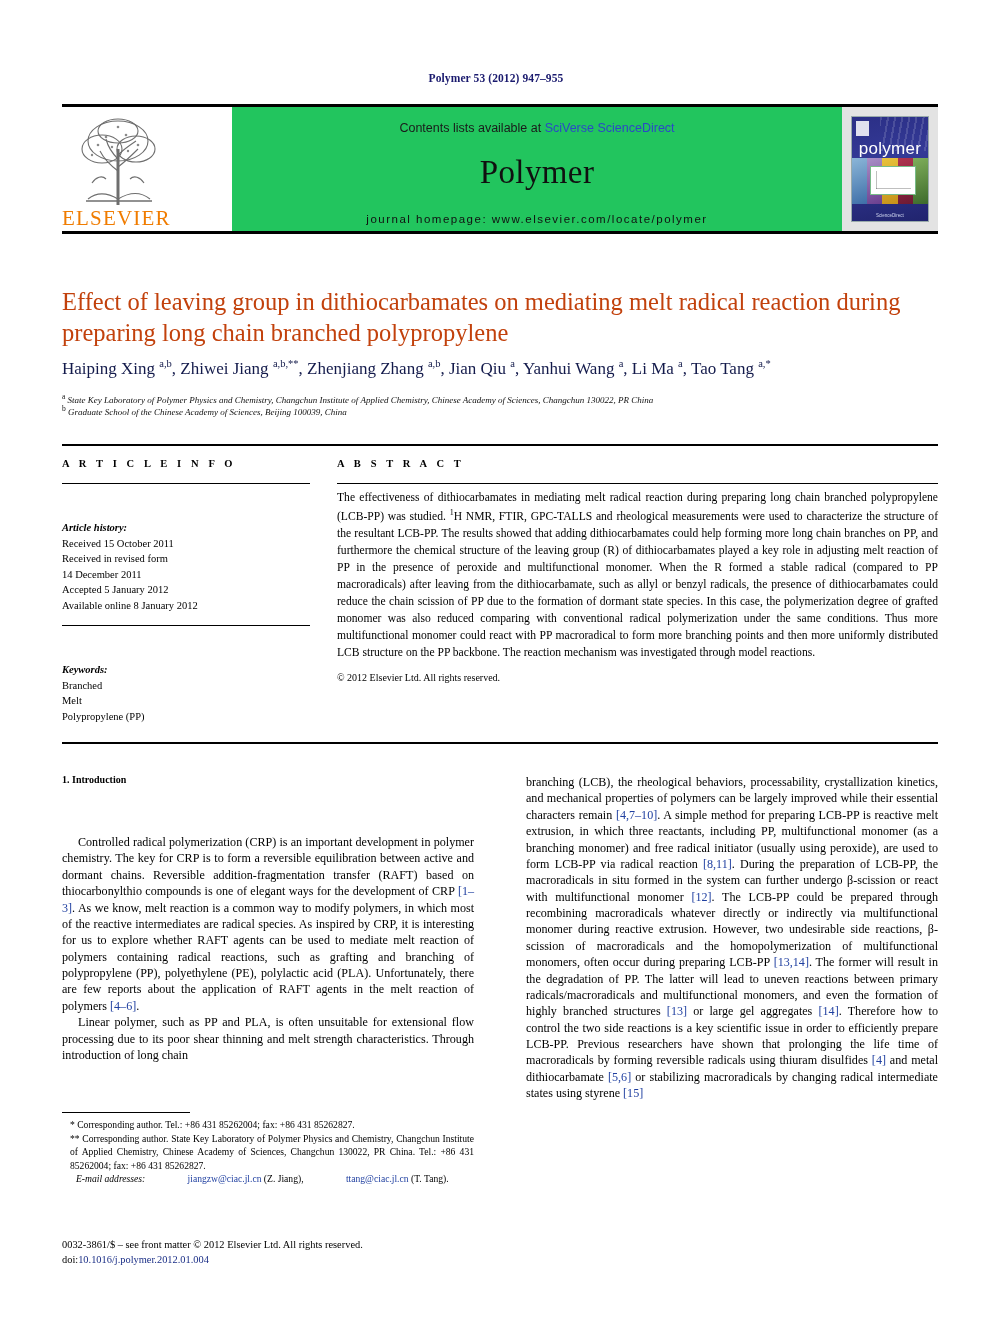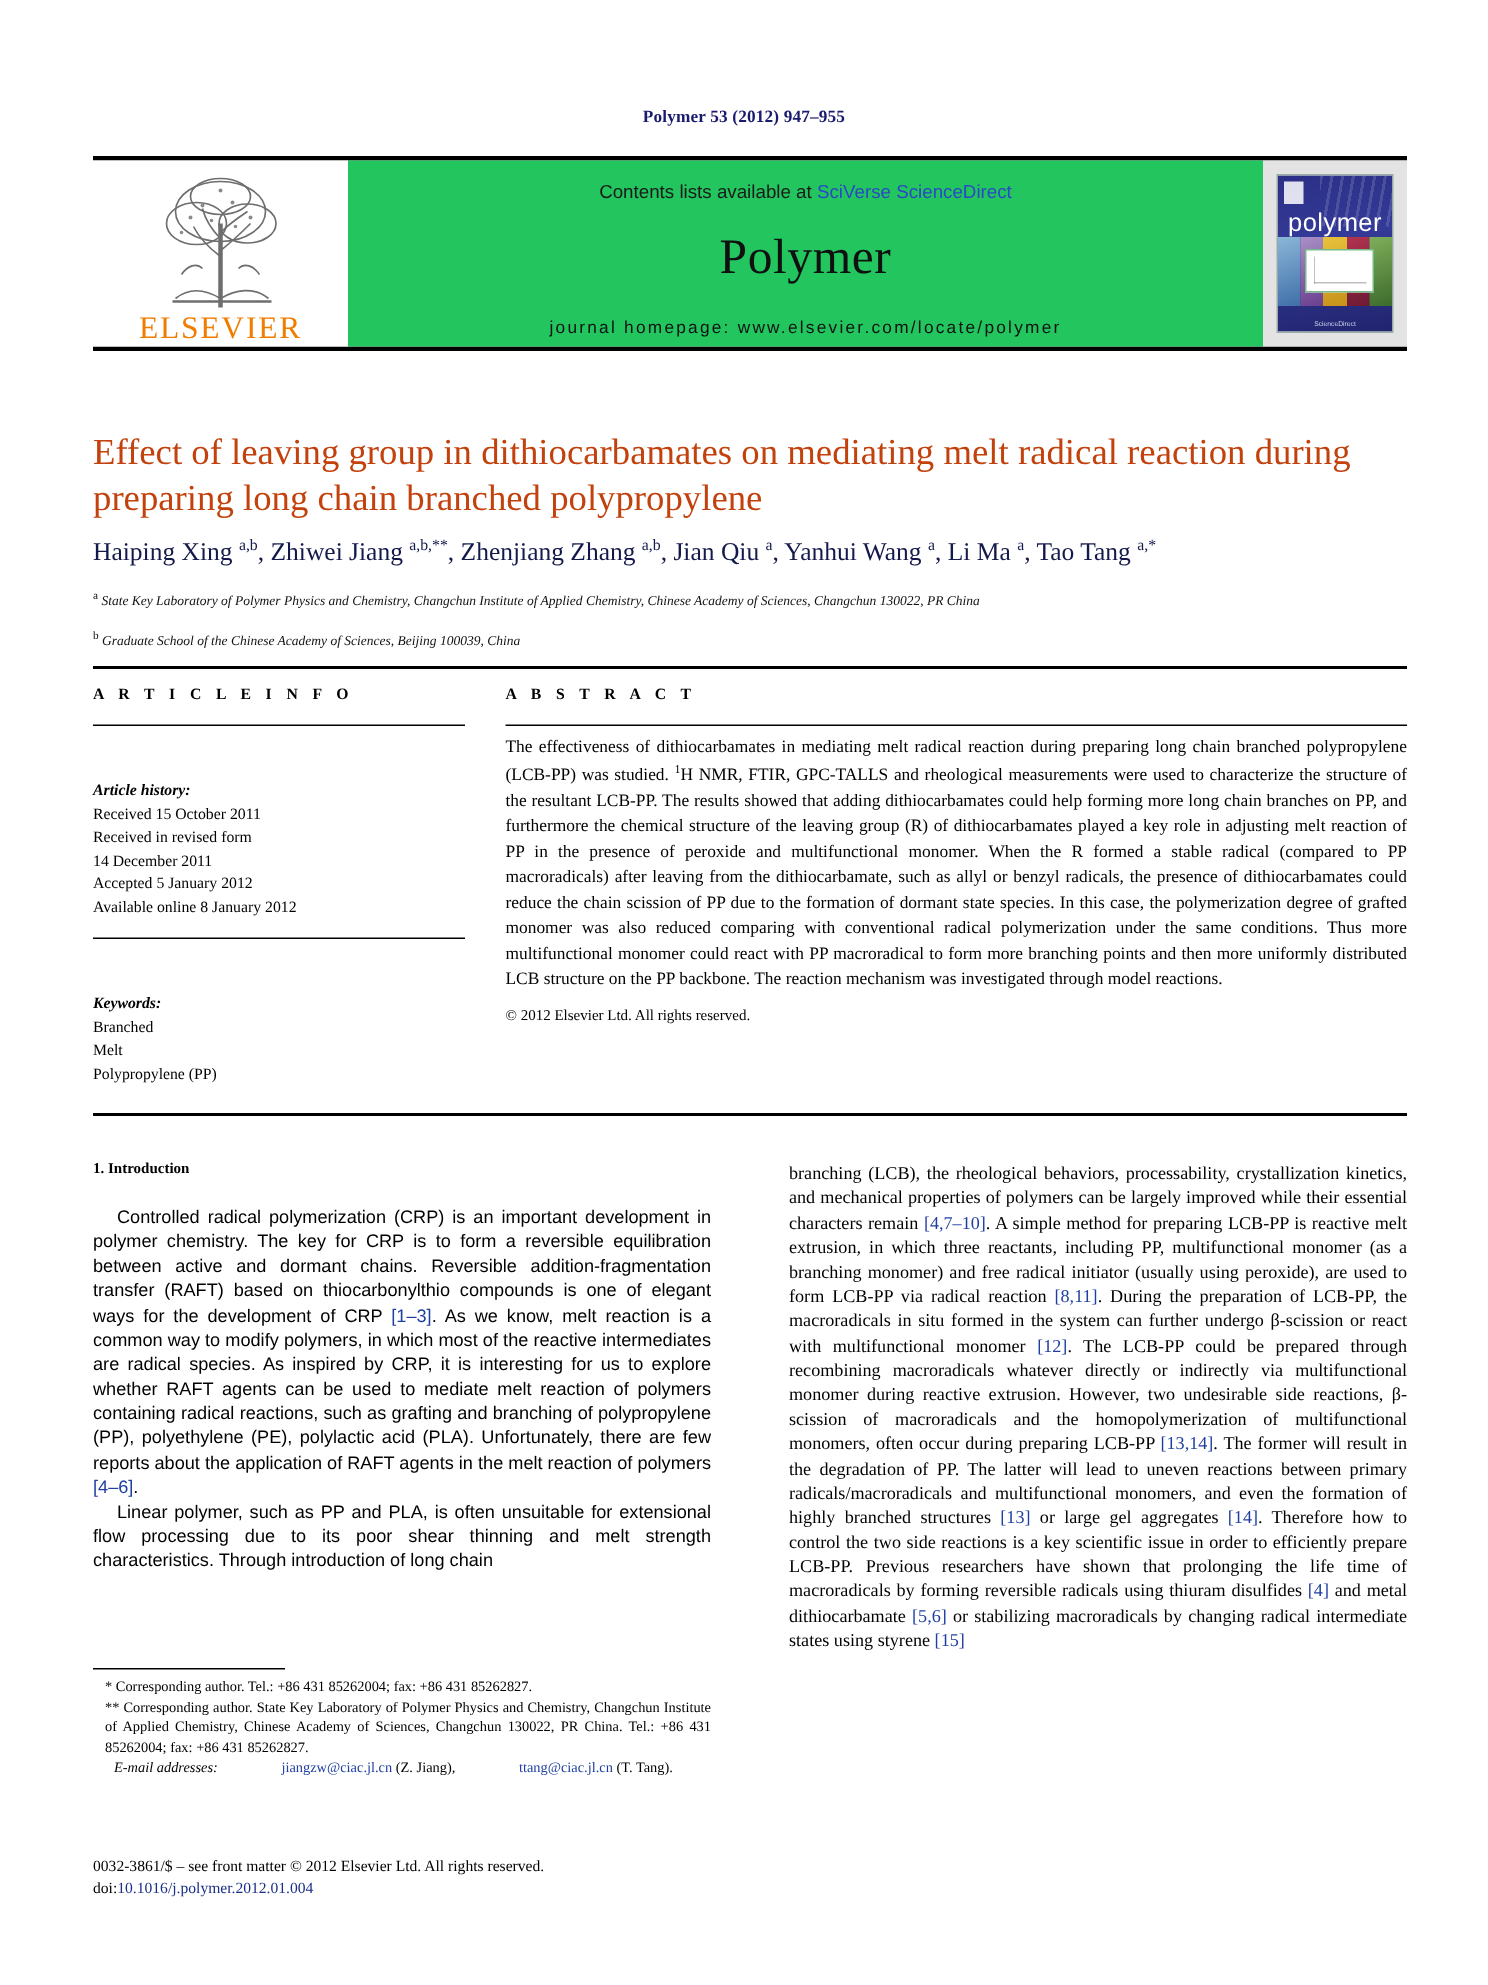--- a/index.html
+++ b/index.html
@@ -48,21 +48,21 @@
     display: flex;
     align-items: stretch;
     background: #fff;
   }
   .mast-left {
     width: 170px;
     flex: 0 0 170px;
     background: #fff;
     display: flex;
     flex-direction: column;
-    align-items: center;
+    align-items: flex-start;
     justify-content: flex-start;
     padding-top: 4px;
     box-sizing: border-box;
   }
   .elsevier-tree { display:block; }
   .elsevier-word {
     color: #f07c00;
     font-family: "Liberation Serif", serif;
     font-size: 21px;
     letter-spacing: 1.2px;
@@ -190,21 +190,21 @@
     position: absolute;
     left: 62px;
     width: 876px;
     font-size: 9px;
     font-style: italic;
     line-height: 1.42;
     color: #111;
   }
   .affil sup { font-style: normal; font-size: 7.5px; }
   .affil-a { top: 392px; }
-  .affil-b { top: 419px; }
+  .affil-b { top: 404px; }
 
   
   .band-rule-top {
     position: absolute;
     left: 62px; width: 876px; top: 444px;
     border-top: 2px solid #000;
   }
   .band-rule-bottom {
     position: absolute;
     left: 62px; width: 876px; top: 742px;
@@ -261,25 +261,25 @@
   
   .section-head {
     position: absolute;
     top: 774px; left: 62px;
     font-size: 10px;
     font-weight: bold;
     font-family: "Liberation Serif", serif;
   }
   .col-left {
     position: absolute;
-    top: 803px; left: 62px; width: 412px;
+    top: 834px; left: 62px; width: 412px;
     font-size: 12.1px;
     line-height: 1.355;
     text-align: justify;
-    font-family: Liberation Sans, sans-serif;
+    font-family: Liberation Serif, serif;
   }
   .col-right {
     position: absolute;
     top: 774px; left: 526px; width: 412px;
     font-size: 12.1px;
     line-height: 1.355;
     text-align: justify;
     font-family: "Liberation Serif", serif;
   }
   .col-left p, .col-right p { margin: 0; text-indent: 16px; }

